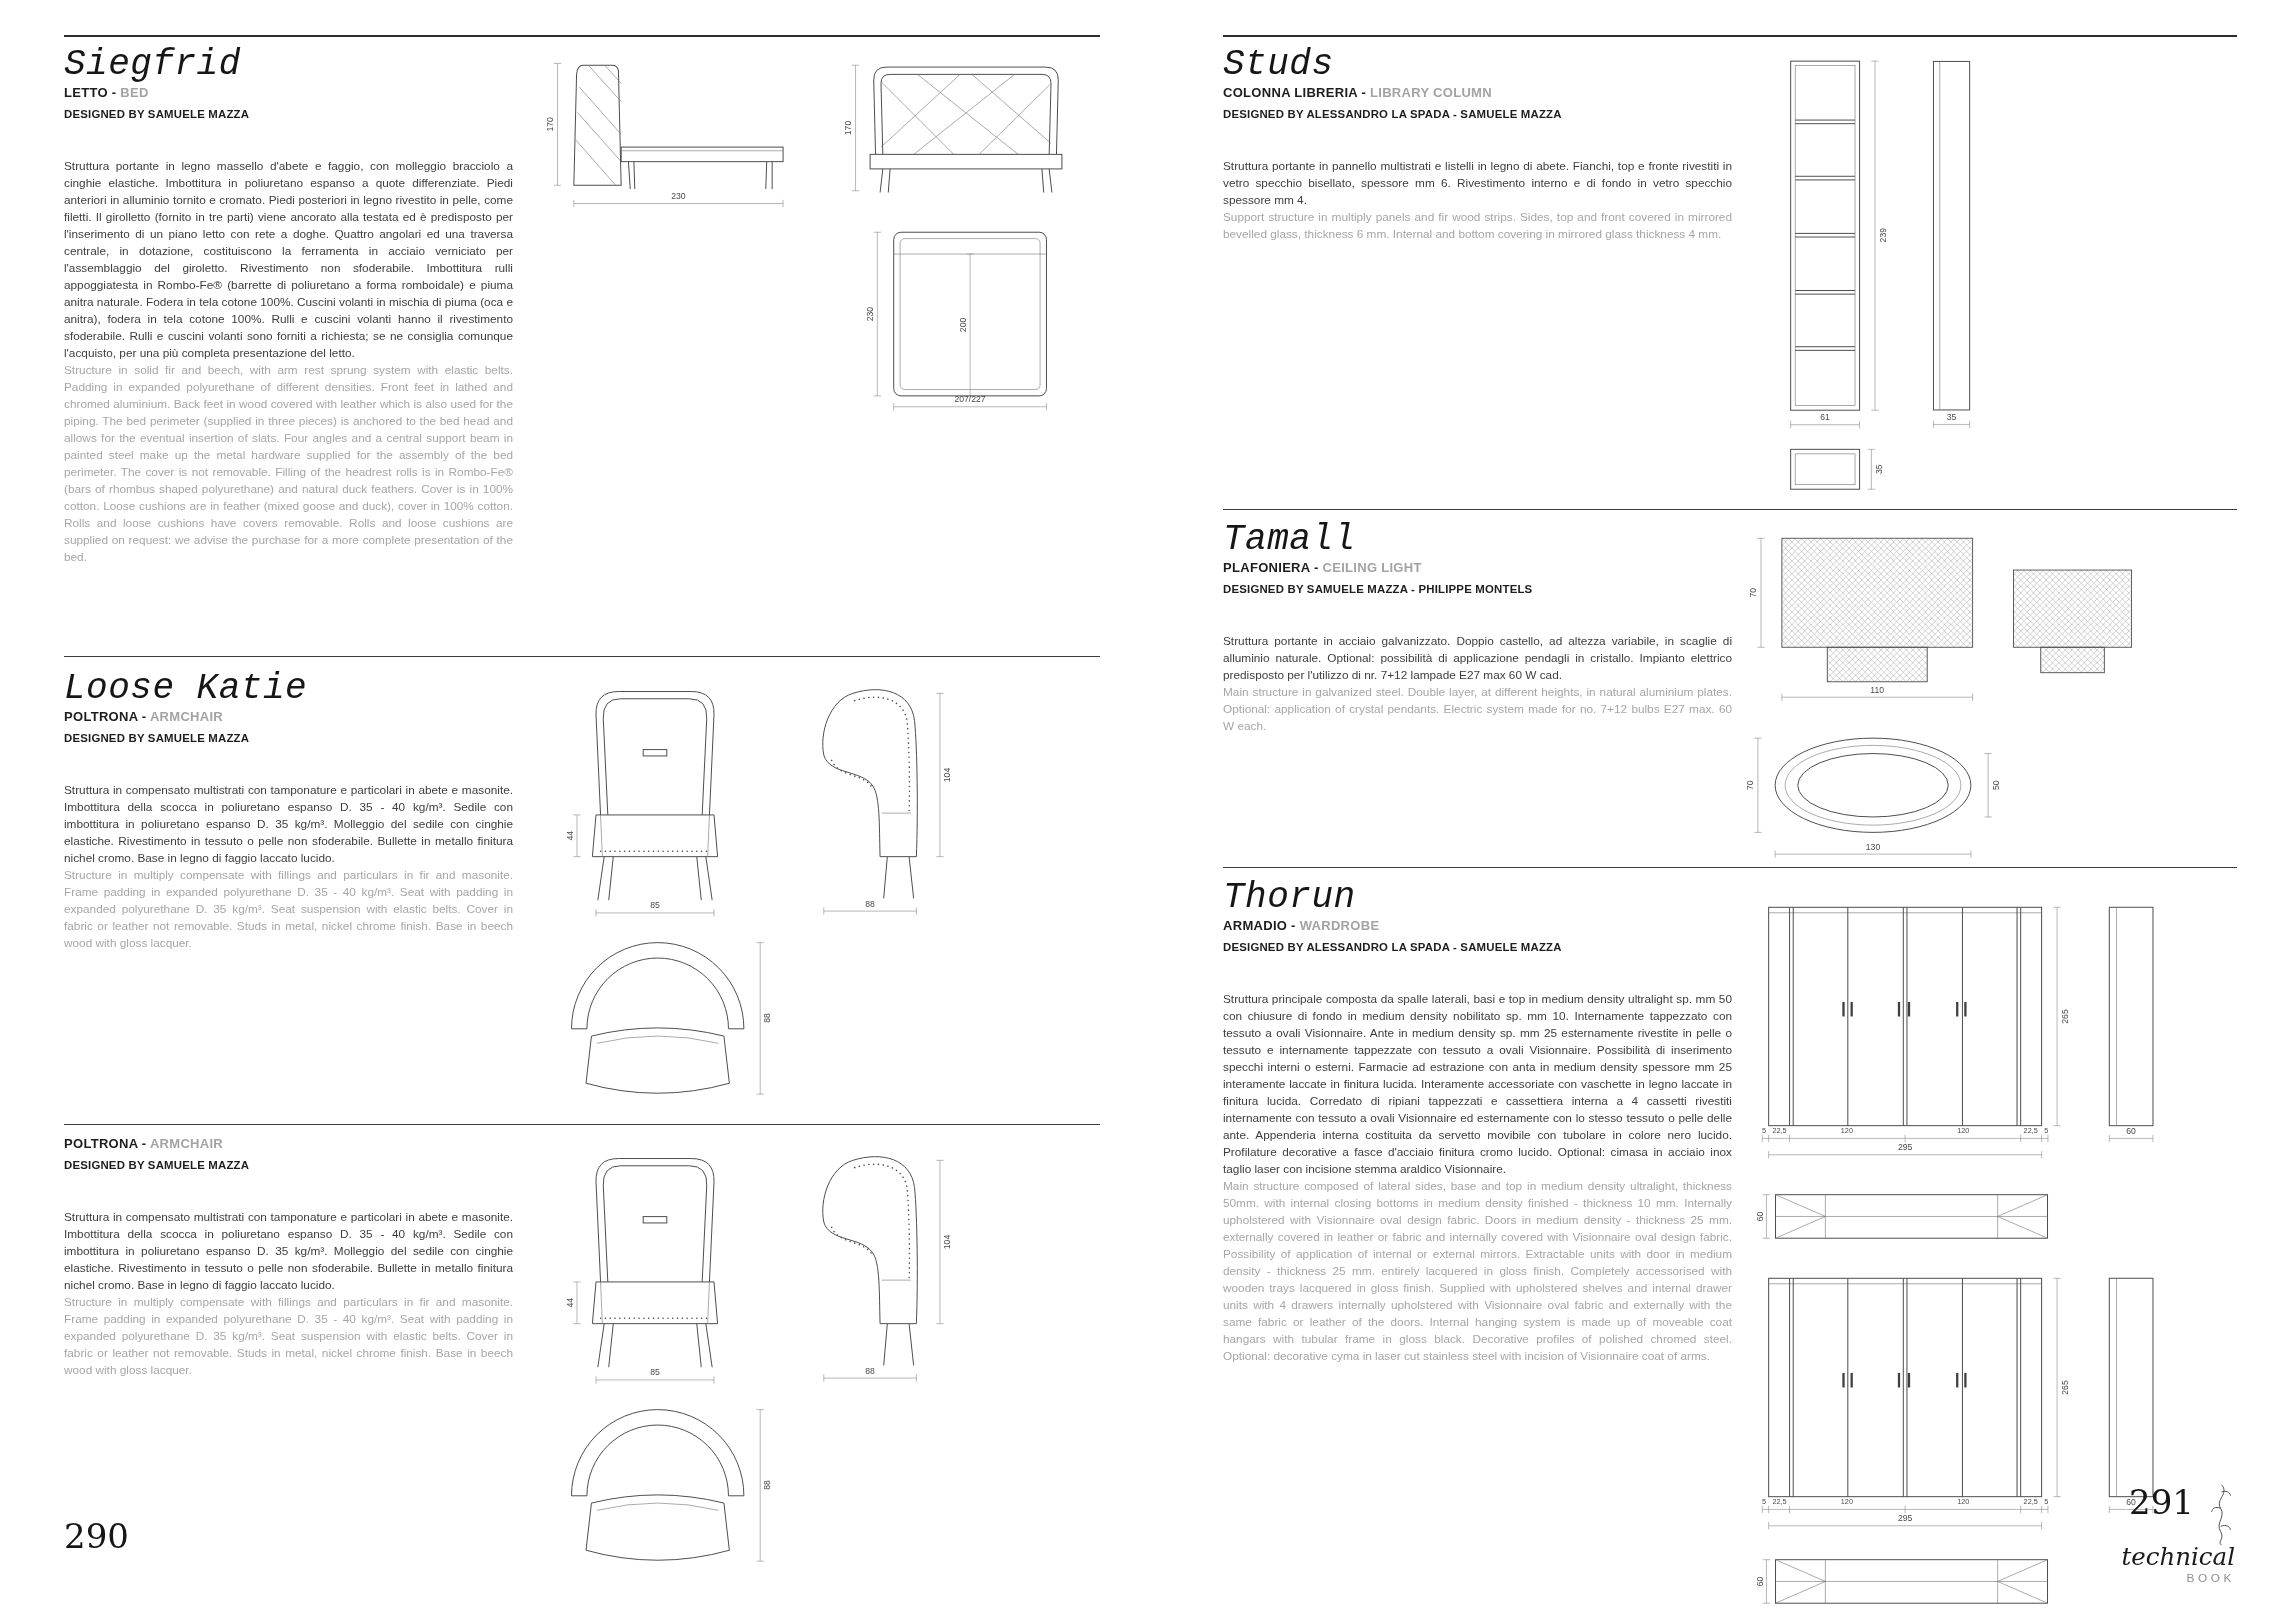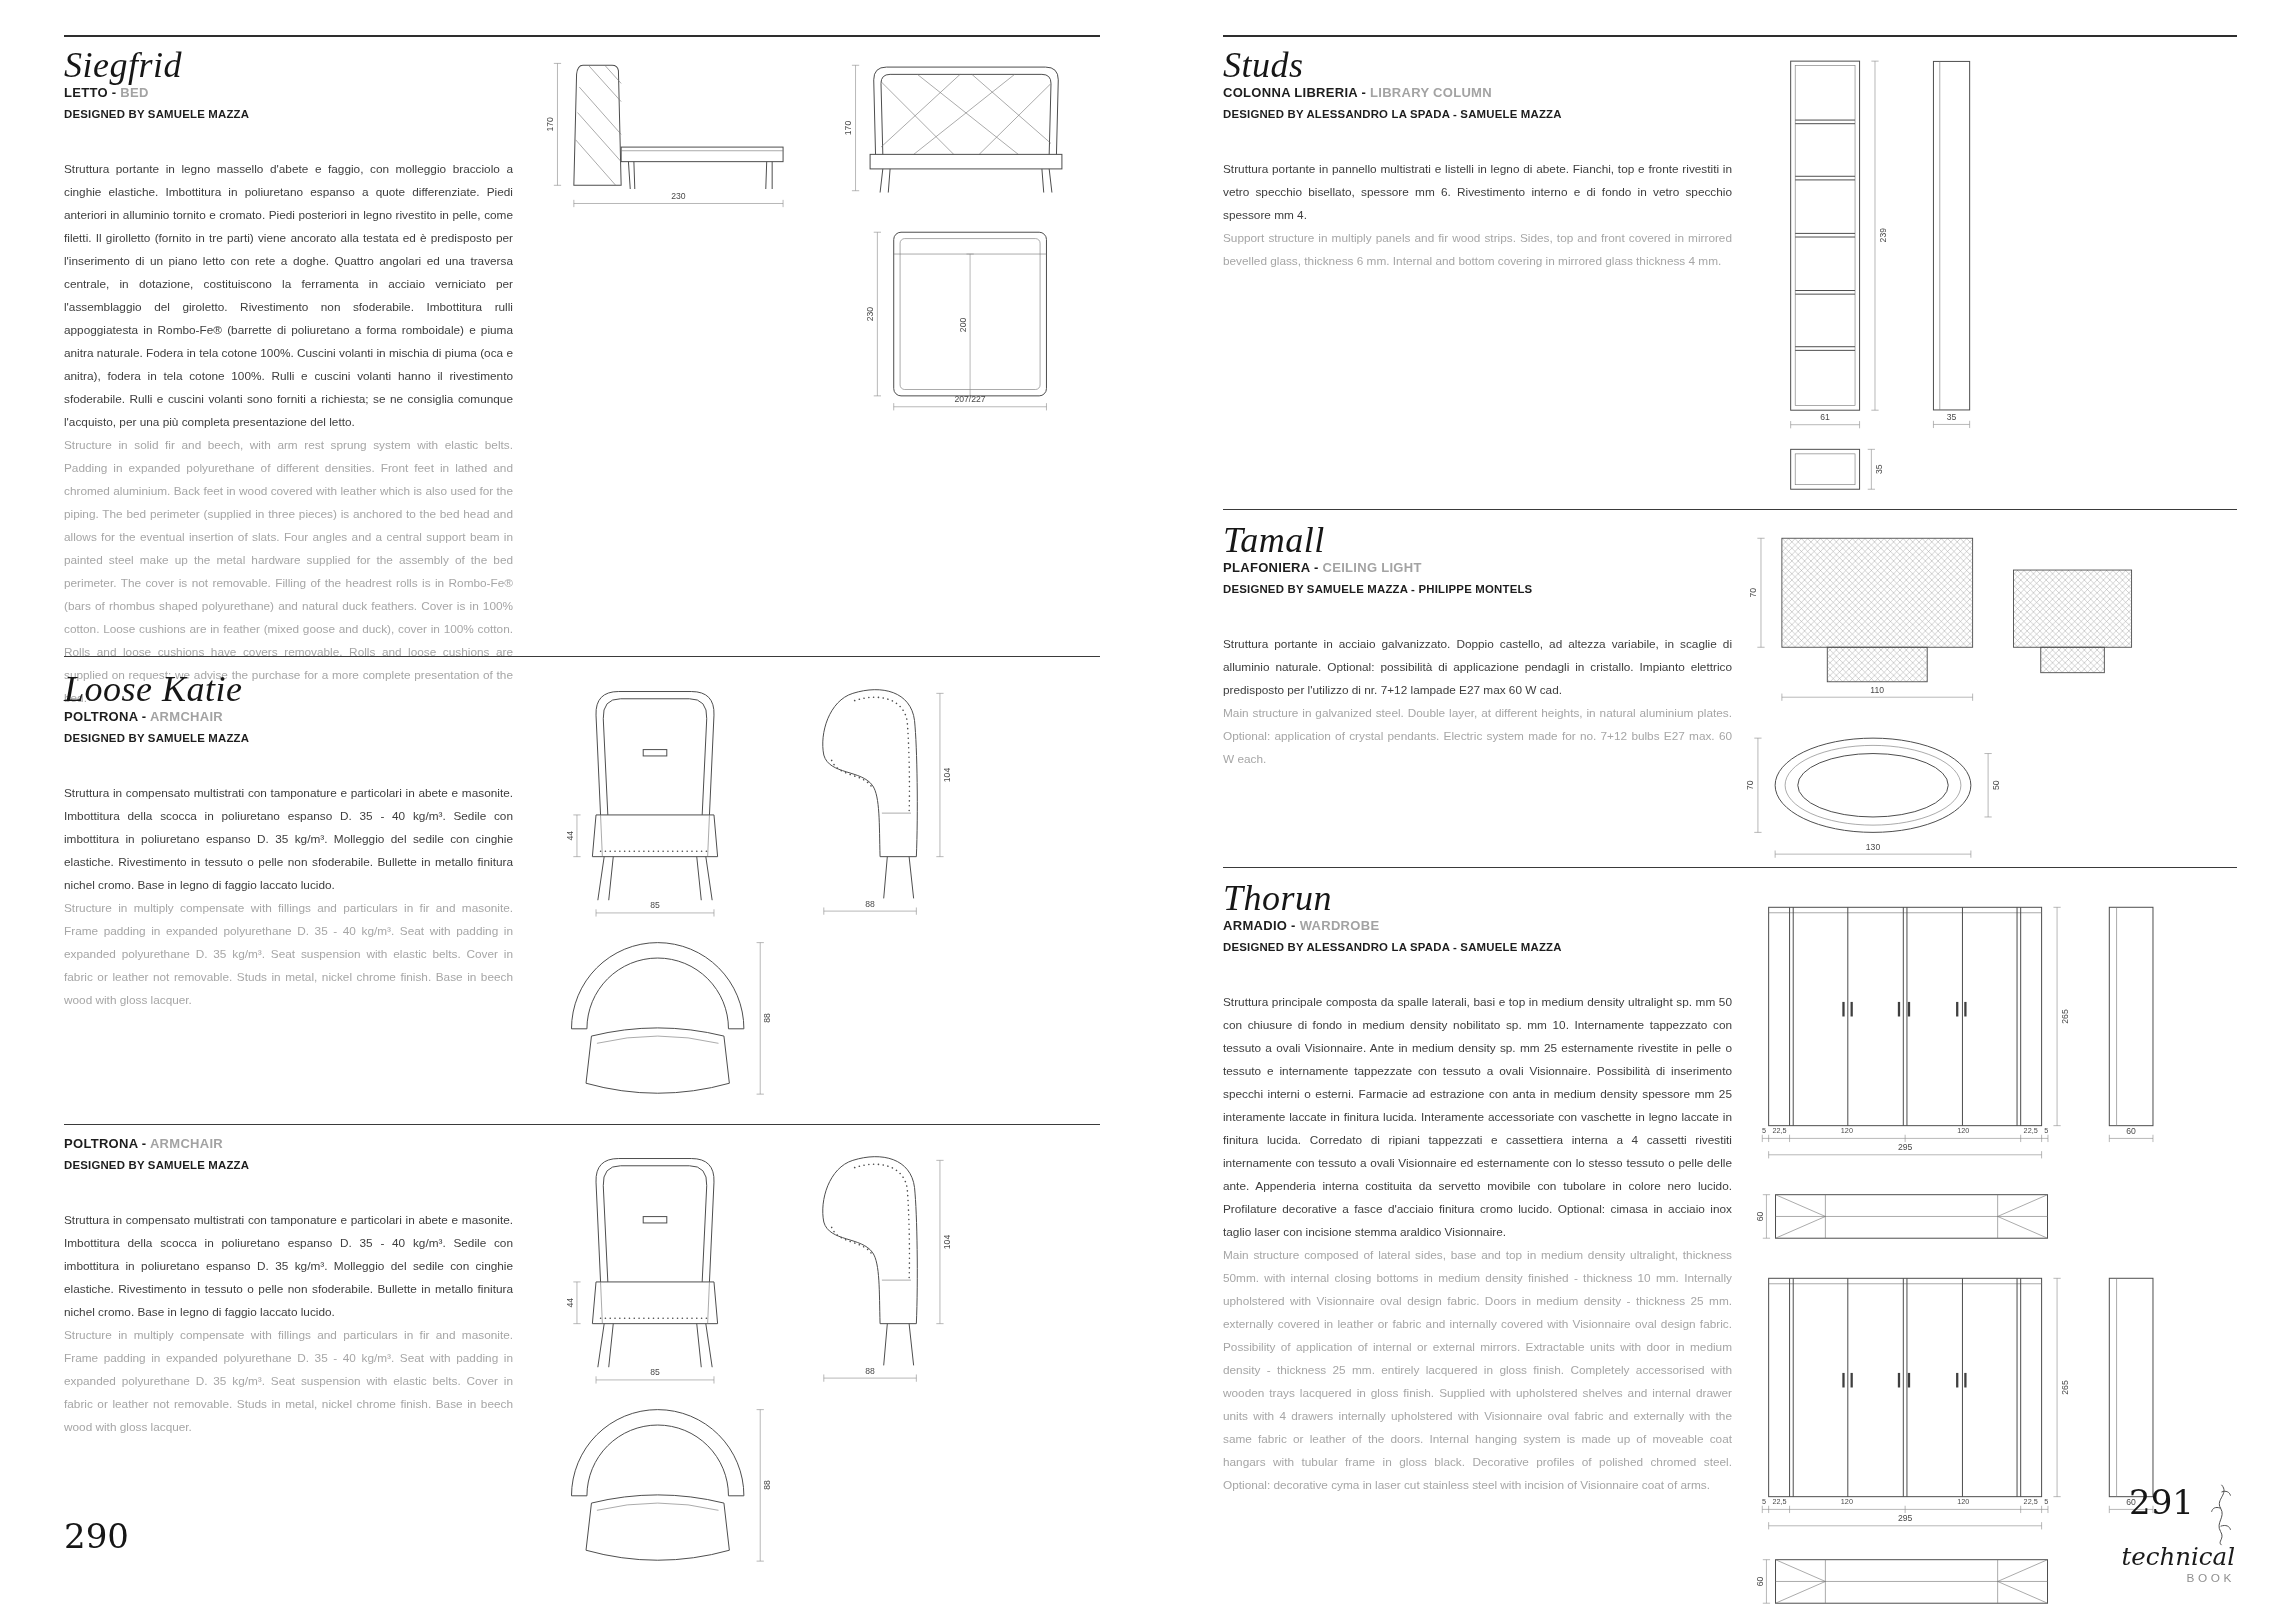--- a/index.html
+++ b/index.html
@@ -5,27 +5,27 @@
   * { margin:0; padding:0; box-sizing:border-box; }
   html,body { background:#ffffff; }
   body {
     position:relative; width:2273px; height:1616px; overflow:hidden;
     font-family:"Liberation Sans", sans-serif; color:#222;
   }
   .rule { position:absolute; background:#2e2e2e; height:1.8px; }
   .rule.thin { height:0.9px; background:#3a3a3a; }
   article.product { position:absolute; }
   h1.title {
-    font-family:Liberation Serif, serif; font-style:italic; font-weight:normal;
+    font-family:Liberation Mono, monospace; font-style:italic; font-weight:normal;
     font-size:36px; line-height:40px; color:#161616; letter-spacing:0.5px;
   }
   .cat { margin-top:0; font-size:13px; font-weight:bold; letter-spacing:0.3px; color:#1d1d1d; }
   .cat .gray { color:#a3a3a3; }
   .designer { margin-top:8px; font-size:11.4px; font-weight:bold; letter-spacing:0.2px; color:#1d1d1d; }
-  .copy { margin-top:38px; text-align:justify; font-size:11.8px; line-height:23px; }
+  .copy { margin-top:38px; text-align:justify; font-size:11.8px; line-height:17px; }
   .copy p { margin:0; }
   .copy .it { color:#3d3d3d; }
   .copy .en { color:#a6a6a6; }
   .pagenum {
     position:absolute; font-family:"DejaVu Serif", serif; font-size:34px; color:#161616;
   }
   .brandblock { position:absolute; text-align:right; }
   .brandrow { display:flex; justify-content:flex-end; align-items:flex-start; gap:14px; }
   .brand-technical { font-family:"DejaVu Serif", serif; font-style:italic; font-size:24.5px; color:#1a1a1a; margin-top:-5.5px; }
   .brand-book { font-size:11.8px; letter-spacing:3.6px; color:#8f8f8f; font-family:"Liberation Sans", sans-serif; }

